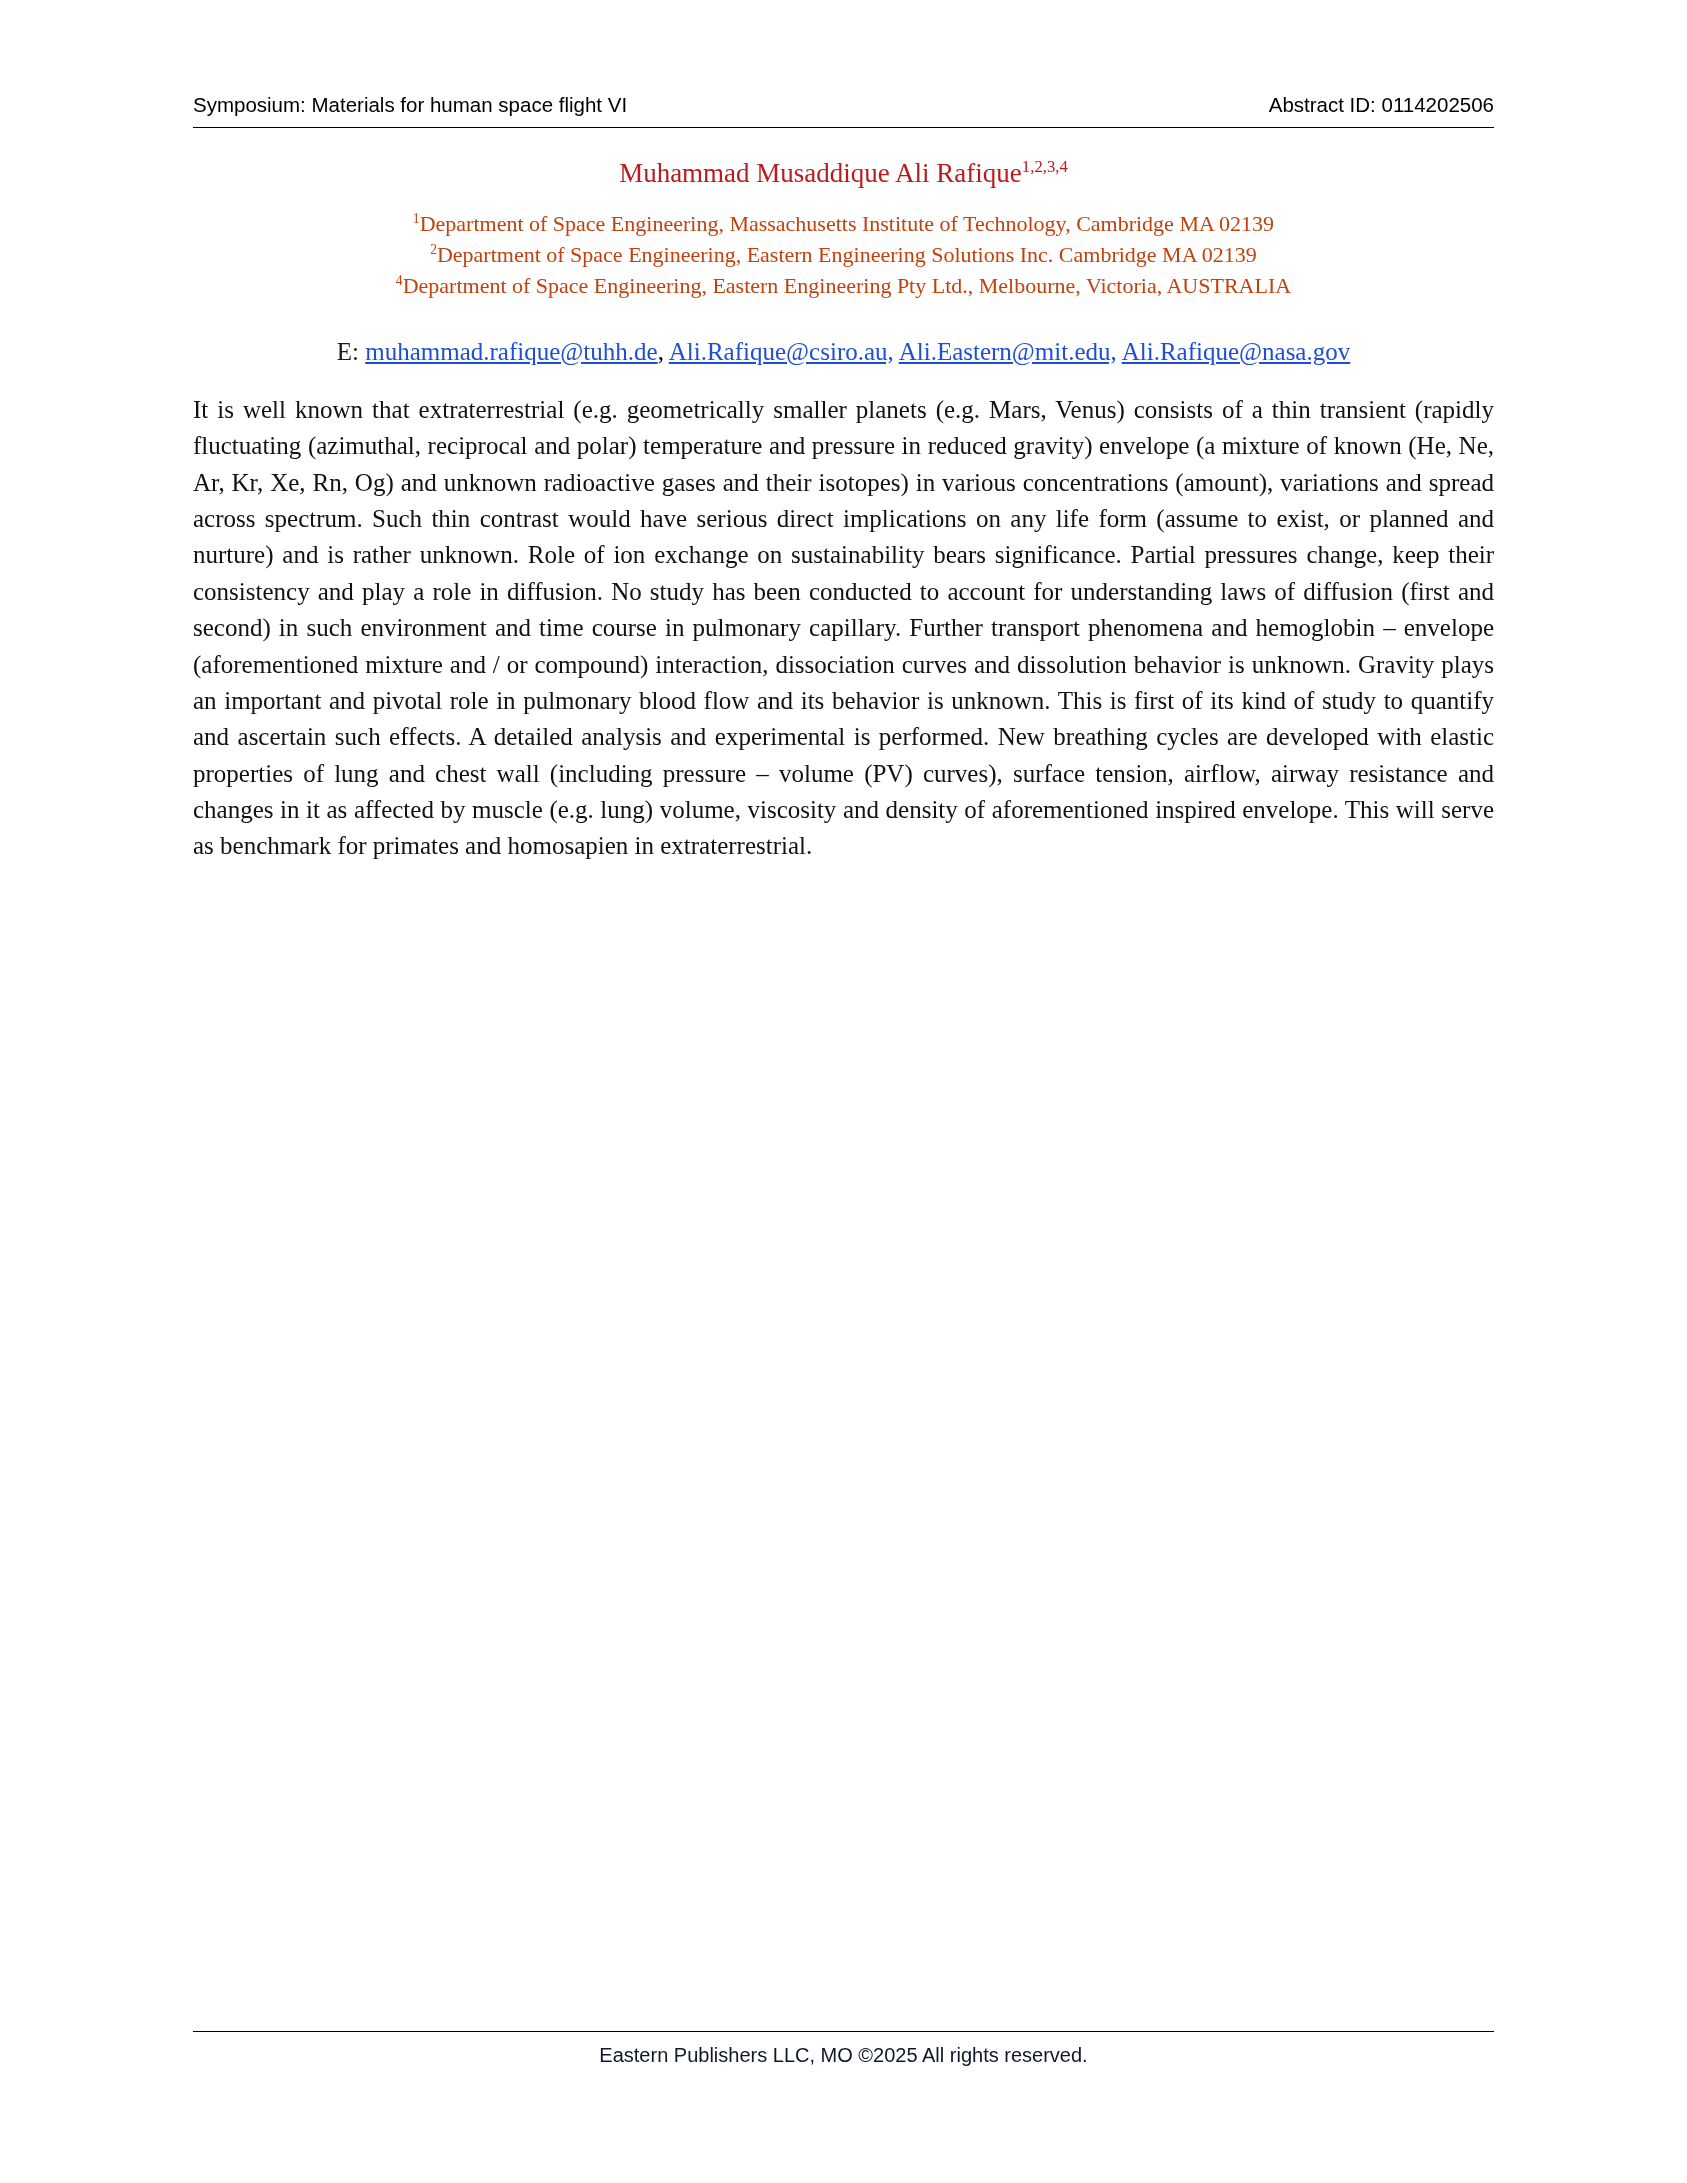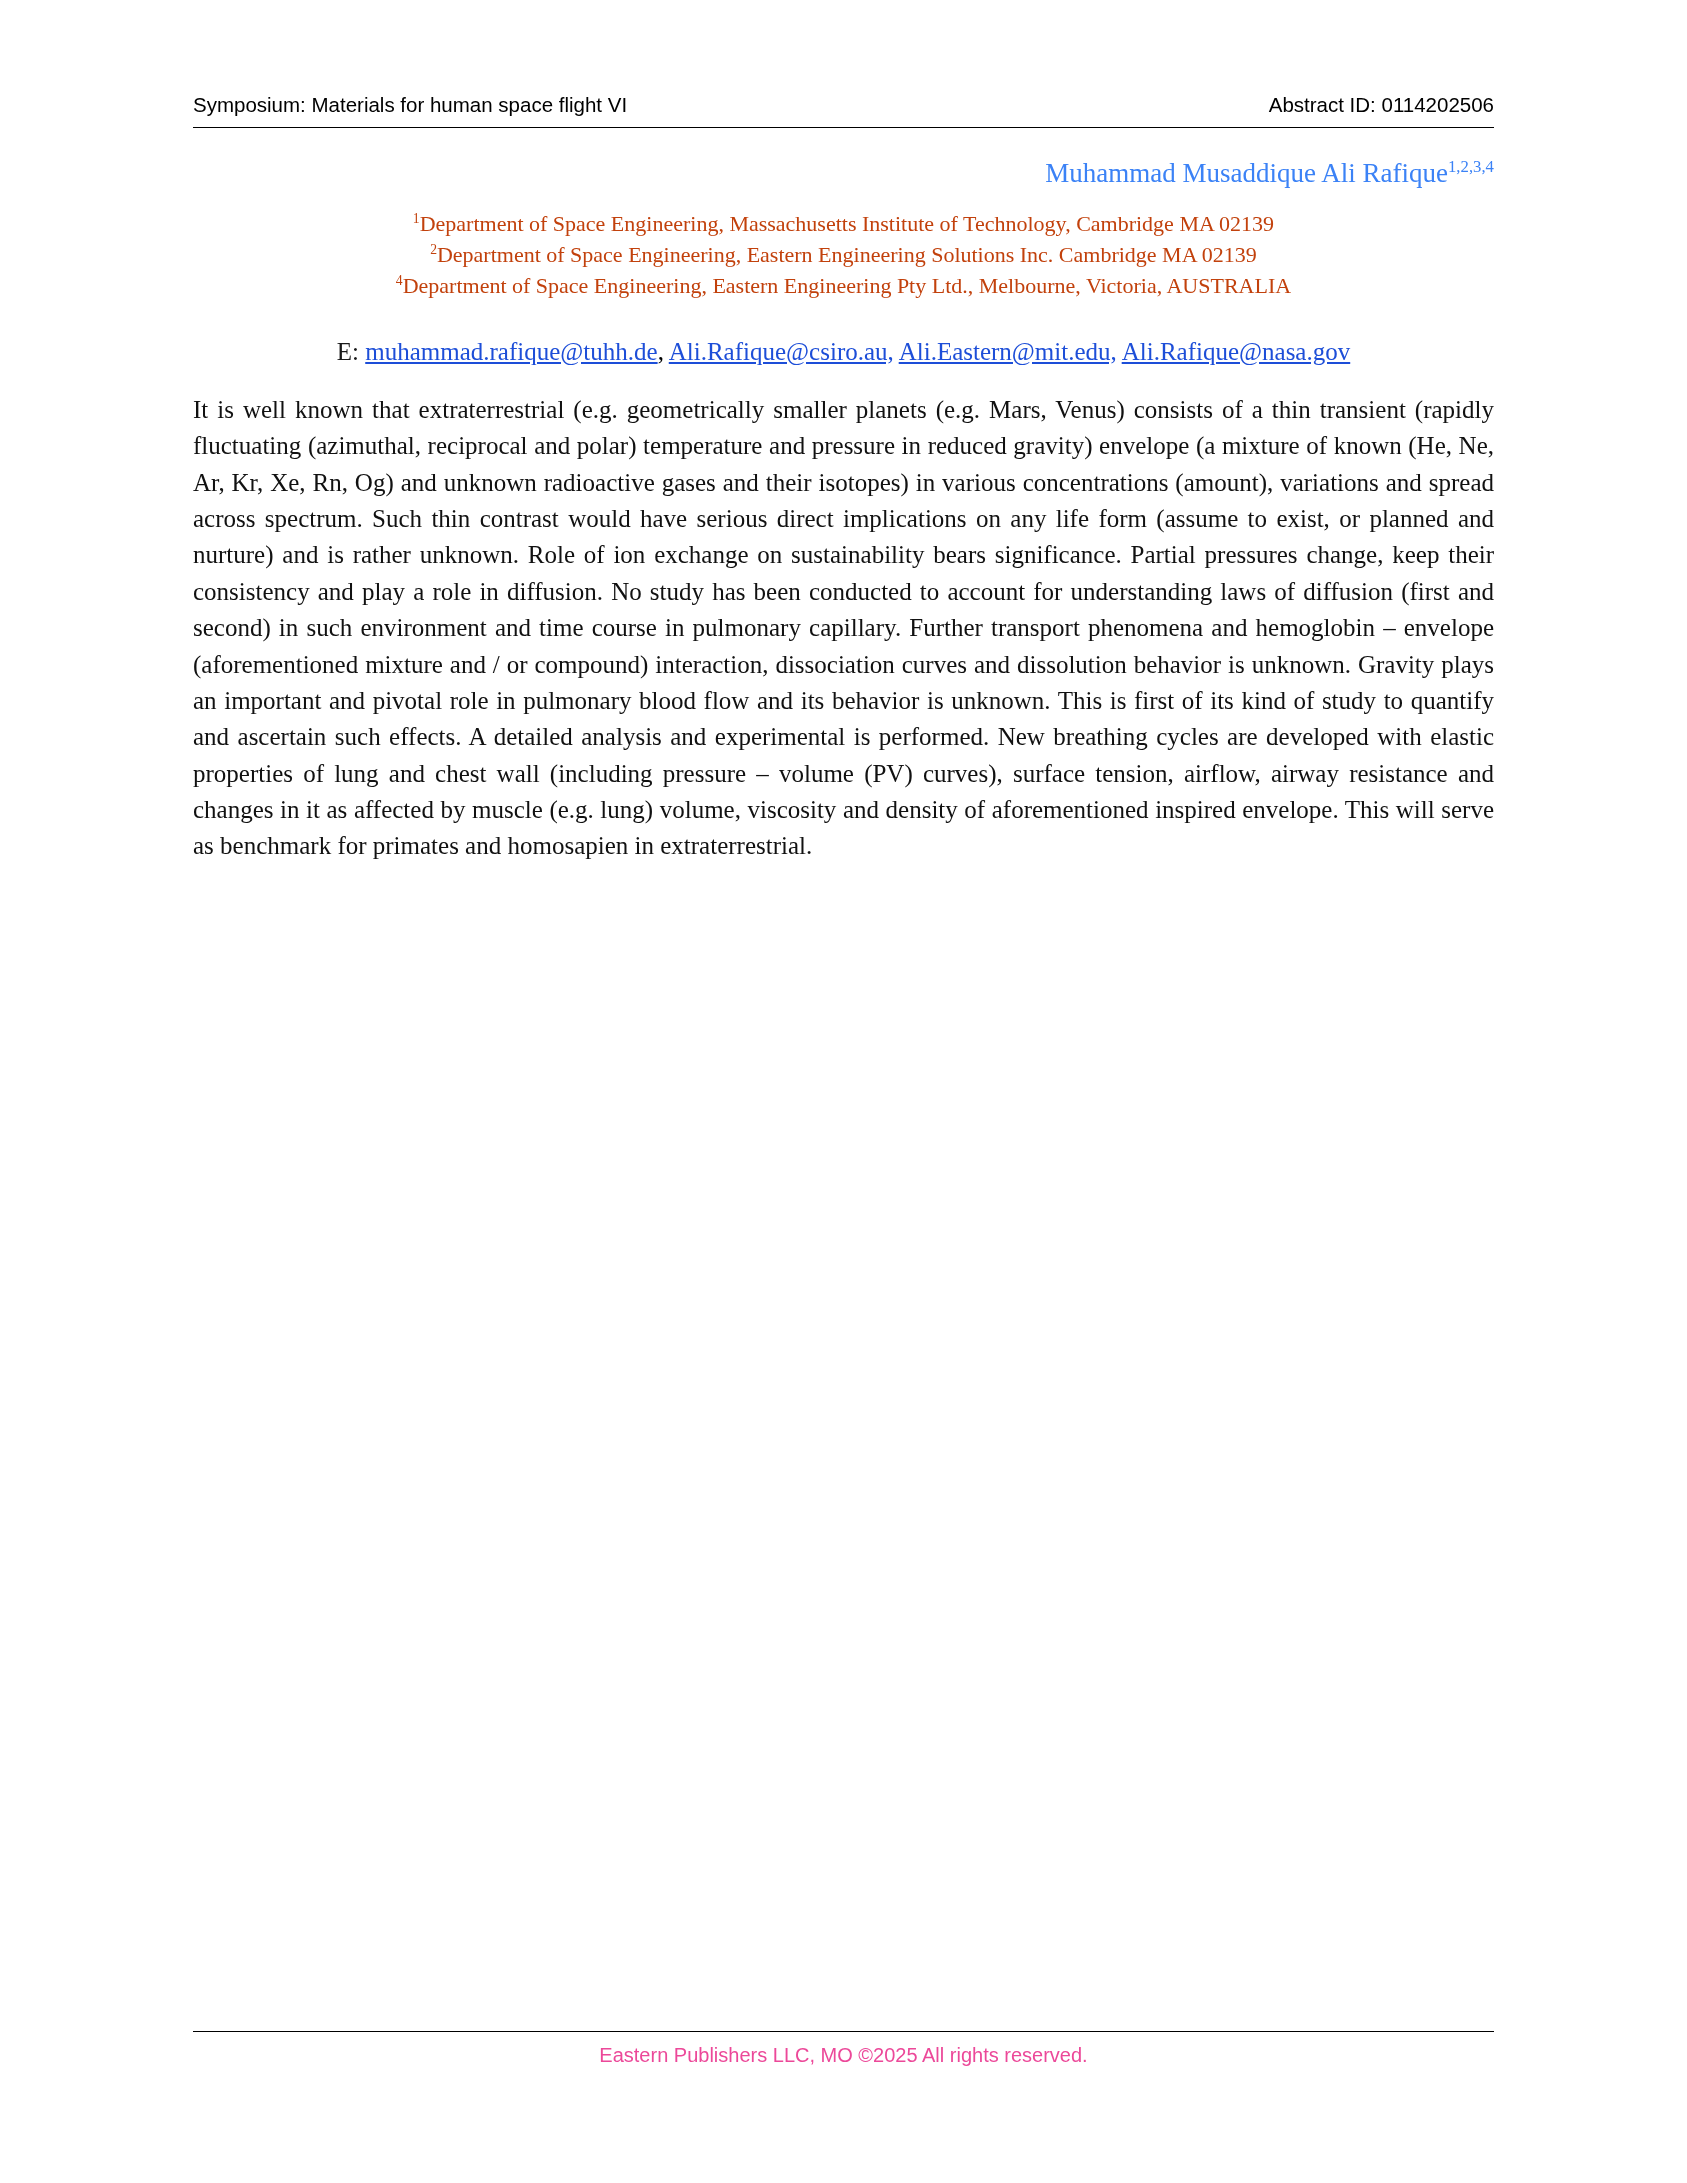--- a/index.html
+++ b/index.html
@@ -49,25 +49,25 @@
     font-weight: bold;
     font-size: 32px;
     line-height: 1.42;
     color: #545454;
     margin-top: 53px;
     letter-spacing: 0.1px;
   }
 
   
   .authors {
-    text-align: right;
+    text-align: center;
     font-size: 27px;
     line-height: 1.3;
     margin-top: 28px;
-    color: #3b82f6;
+    color: #b91c1c;
   }
   sup {
     font-size: 0.62em;
     vertical-align: super;
     line-height: 0;
   }
 
   
   .affiliations {
     text-align: center;
@@ -112,21 +112,21 @@
   }
   .footer-rule {
     border-top: 1.3px solid #000000;
     width: 100%;
   }
   .footer-text {
     text-align: center;
     font-family: "Liberation Sans", sans-serif;
     font-size: 20px;
     padding-top: 12px;
-    color: #ec4899;
+    color: #0f172a;
   }
 </style>
 </head>
 <body>
 
 <div class="page">
 
   <div class="content">
 
     <div class="header-row">

